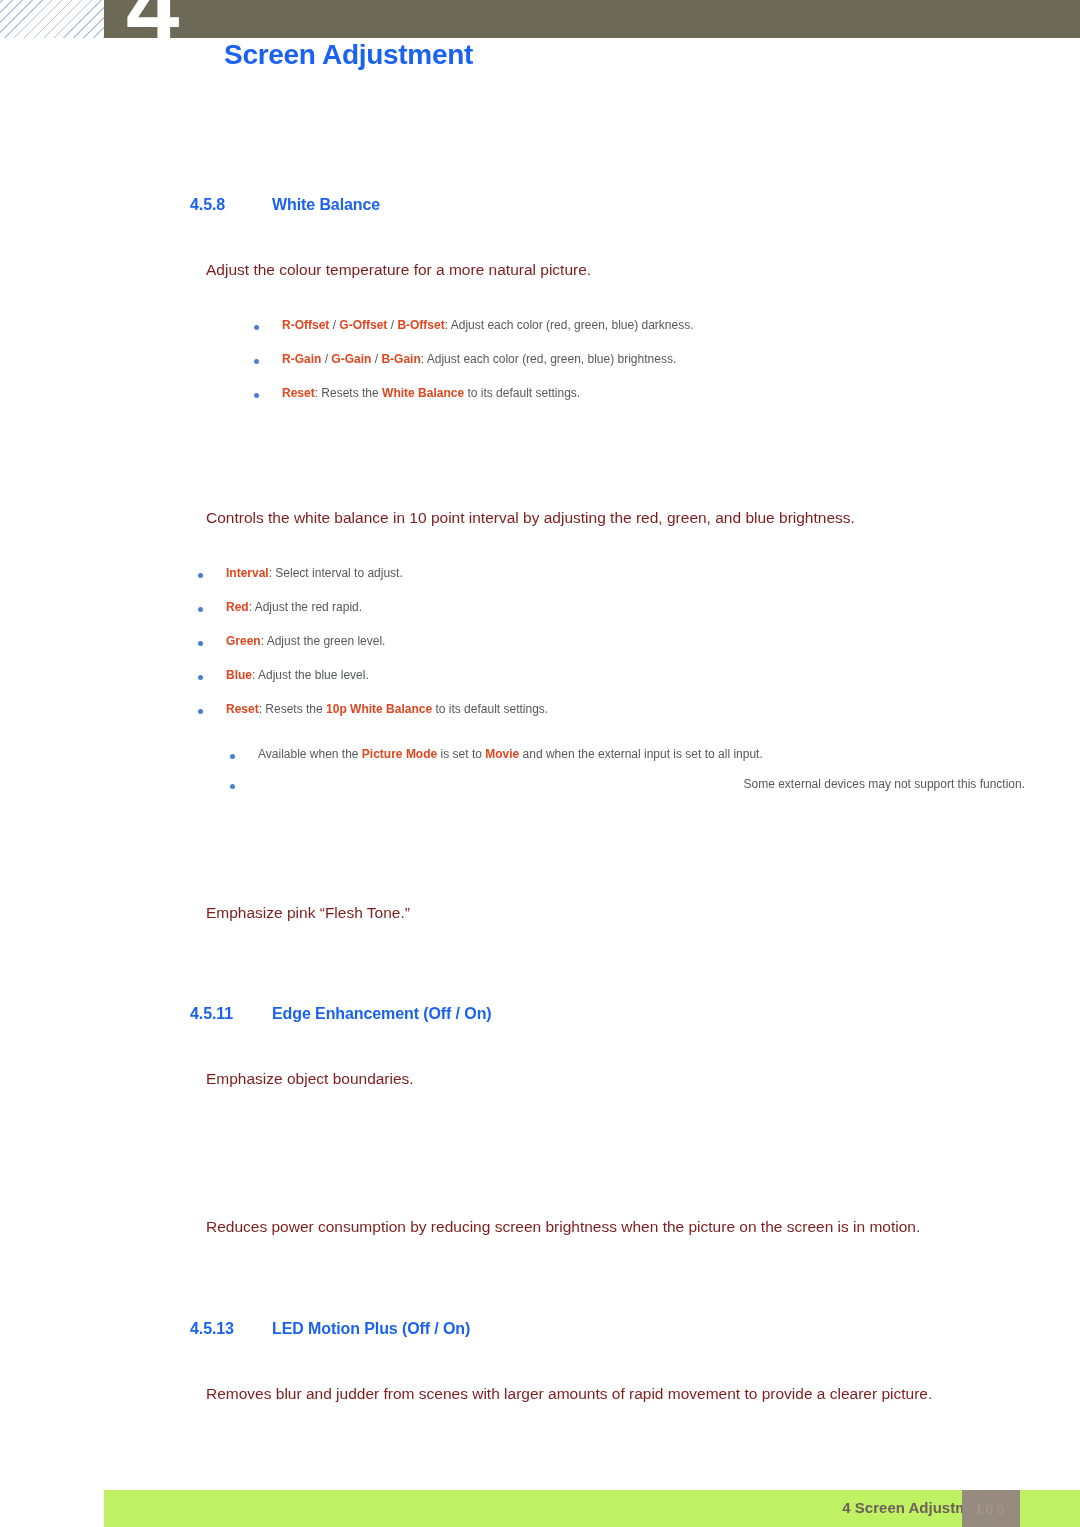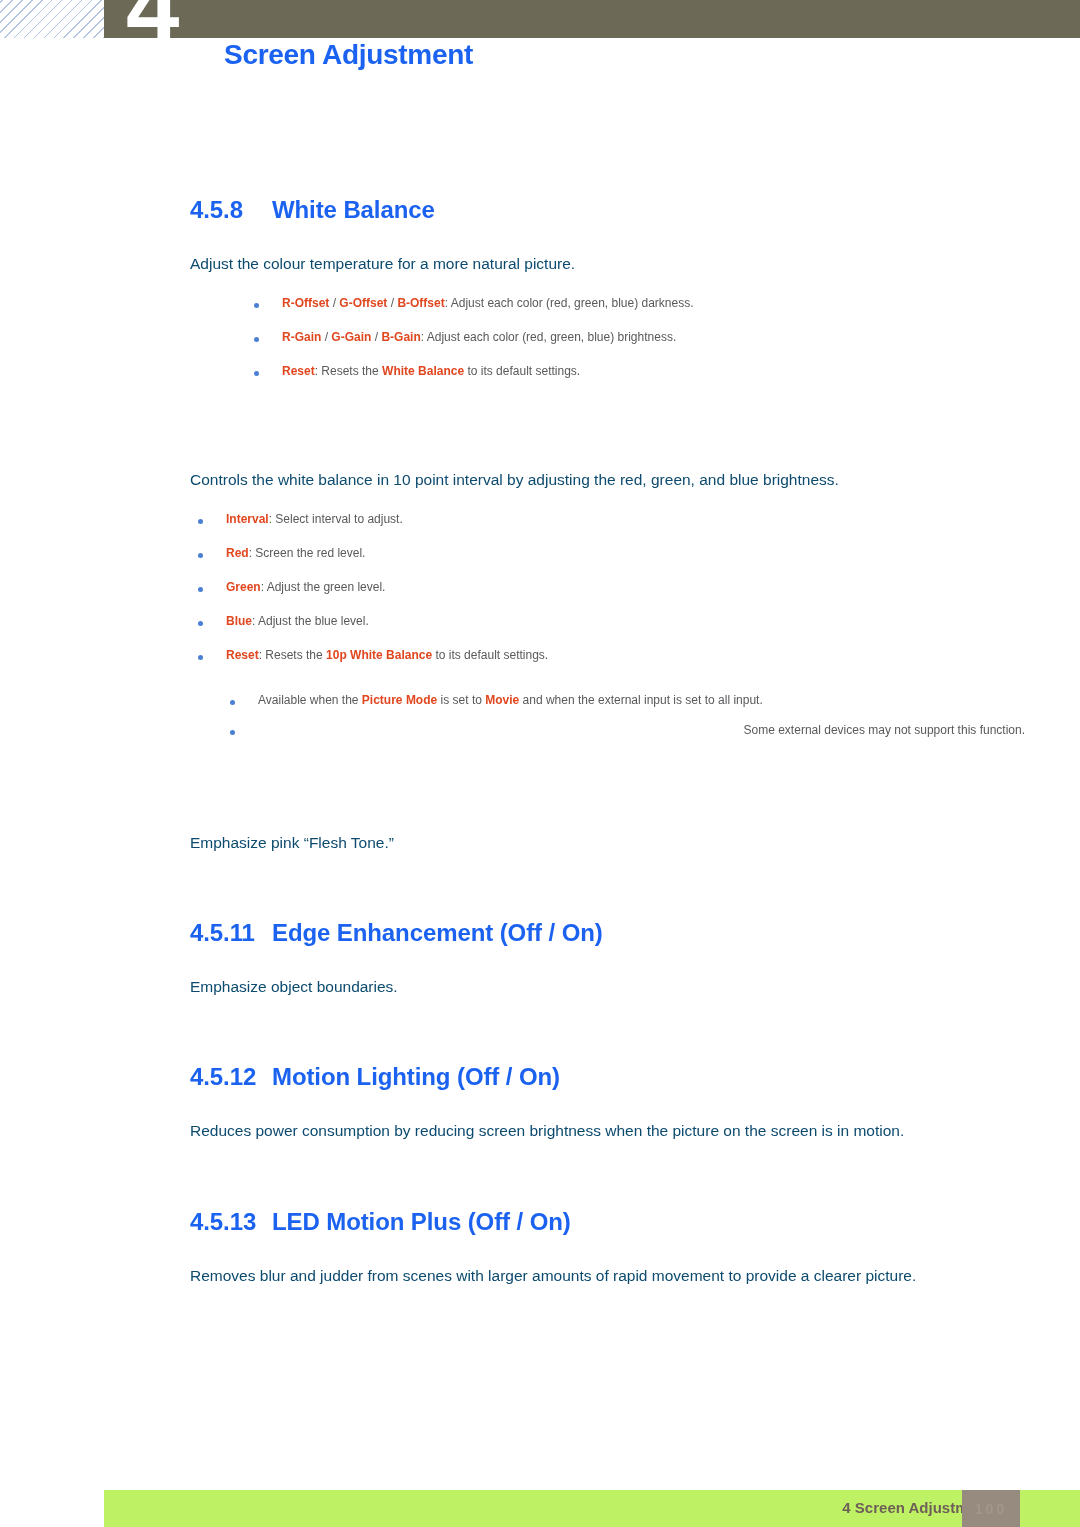--- a/index.html
+++ b/index.html
@@ -64,37 +64,37 @@
   
   #content {
     position: absolute;
     left: 190px;
     top: 196px;
     width: 835px;
   }
 
   h2.section-heading {
     margin: 0;
-    font-size: 24px;
+    font-size: 16px;
     font-weight: bold;
     color: #1a62ef;
     letter-spacing: -0.1px;
     white-space: nowrap;
     display: flex;
   }
   h2.section-heading .num {
     display: inline-block;
     min-width: 82px;
   }
 
   p.body-text {
-    margin: 0;
+    margin: 16px;
     font-size: 15.5px;
     line-height: 1.62;
-    color: #0c4a6e;
+    color: #7f1d1d;
   }
 
   ul.bullets {
     list-style: none;
     margin: 0;
     padding: 0;
   }
   ul.bullets > li {
     position: relative;
     font-size: 12px;
@@ -204,21 +204,21 @@
 
   <div class="gap-md"></div>
   <p class="body-text">Controls the white balance in 10 point interval by adjusting the red, green, and blue brightness.</p>
   <div class="gap-sm"></div>
 
   <ul class="bullets indent-mid">
     <li>
       <span class="kw">Interval</span><span>: Select interval to adjust.</span>
     </li>
     <li>
-      <span class="kw">Red</span><span>: Screen the red level.</span>
+      <span class="kw">Red</span><span>: Adjust the red rapid.</span>
     </li>
     <li>
       <span class="kw">Green</span><span>: Adjust the green level.</span>
     </li>
     <li>
       <span class="kw">Blue</span><span>: Adjust the blue level.</span>
     </li>
     <li>
       <span class="kw">Reset</span><span>: Resets the </span><span class="kw">10p White Balance</span><span> to its default settings.</span>
     </li>
@@ -244,24 +244,20 @@
 
   <h2 class="section-heading">
     <span class="num">4.5.11</span>
     <span>Edge Enhancement (Off / On)</span>
   </h2>
   <div class="gap-md"></div>
   <p class="body-text">Emphasize object boundaries.</p>
 
   <div class="gap-xxl"></div>
 
-  <h2 class="section-heading">
-    <span class="num">4.5.12</span>
-    <span>Motion Lighting (Off / On)</span>
-  </h2>
   <div class="gap-md"></div>
   <p class="body-text">Reduces power consumption by reducing screen brightness when the picture on the screen is in motion.</p>
 
   <div class="gap-xxl"></div>
 
   <h2 class="section-heading">
     <span class="num">4.5.13</span>
     <span>LED Motion Plus (Off / On)</span>
   </h2>
   <div class="gap-md"></div>

